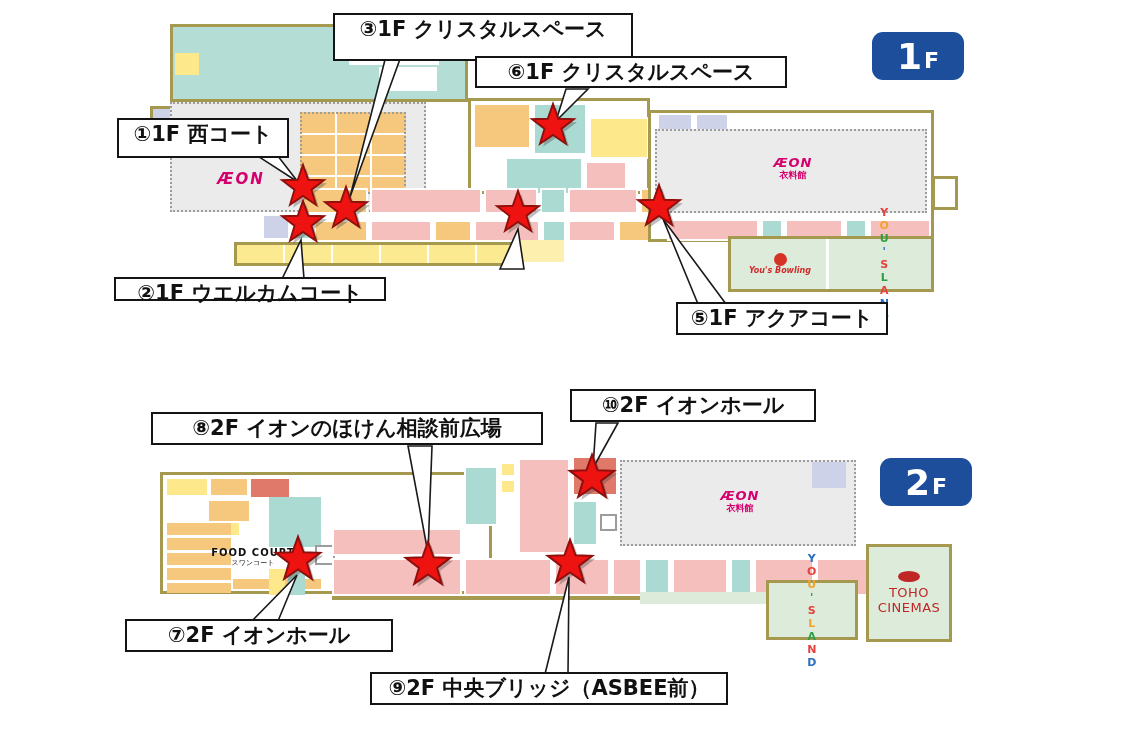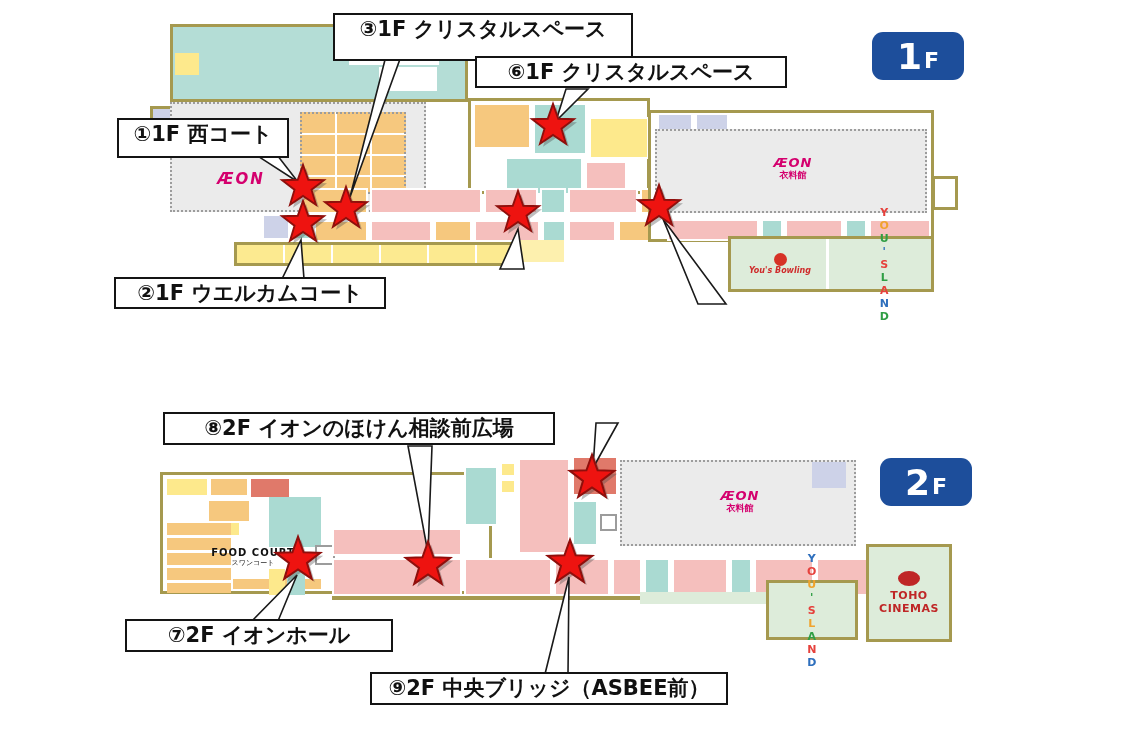--- a/index.html
+++ b/index.html
@@ -37,21 +37,21 @@
   .aeon-2line .nm{font-size:13px;letter-spacing:1px}
   .aeon-2line .dp{font-size:9px;display:block;font-style:normal}
   .fc{position:absolute;text-align:center;color:#111;line-height:1.2}
   .fc .fc-en{font-size:10px;font-weight:bold;letter-spacing:1px;display:block}
   .fc .fc-jp{font-size:7px;display:block}
   .logo-center{position:absolute;display:flex;flex-direction:column;align-items:center;
                justify-content:center;text-align:center;}
   .ball{width:13px;height:13px;border-radius:50%;background:#d63226;}
   .bowl-text{color:#cf2b2b;font-size:8px;font-weight:bold;font-style:italic}
   .toho-circle{width:22px;height:22px;border-radius:50%;background:#bf2626;margin-bottom:3px;}
-  .toho-text{color:#bf2626;font-size:11px;font-weight:bold;letter-spacing:.5px}
+  .toho-text{color:#bf2626;font-size:13px;font-weight:normal;letter-spacing:.5px}
   .yl-text{font-size:11px;font-weight:bold;letter-spacing:.5px}
 </style>
 </head>
 <body>
 
 <div class="stage">
 
   <div class="blk teal tan-border" style="left:170px;top:24px;width:298px;height:78px">
     <div class="blk white" style="left:176px;top:8px;width:90px;height:30px"></div>
     <div class="blk white" style="left:206px;top:40px;width:58px;height:24px"></div>
@@ -256,26 +256,28 @@
         <use href="#star" class="star-sh" transform="translate(3,3) scale(0.9)"></use>
         <use href="#star" class="star" transform="scale(0.9)"></use>
       </g>
     <g transform="translate(592,478)">
         <use href="#star" class="star-sh" transform="translate(3,3) scale(0.9)"></use>
         <use href="#star" class="star" transform="scale(0.9)"></use>
       </g>
   </svg>
 
   <div class="callout" style="left:117px;top:118px;width:172px;height:40px">①1F 西コート</div>
-  <div class="callout" style="left:114px;top:277px;width:272px;height:32px">②1F ウエルカムコート</div>
+  <div class="callout" style="left:114px;top:277px;width:272px;height:24px">②1F ウエルカムコート</div>
   <div class="callout" style="left:333px;top:13px;width:300px;height:48px">③1F クリスタルスペース</div>
+  <div class="callout" style="left:676px;top:302px;width:212px;height:33px">⑤1F アクアコート</div>
   <div class="callout" style="left:475px;top:56px;width:312px;height:32px">⑥1F クリスタルスペース</div>
   <div class="callout" style="left:125px;top:619px;width:268px;height:33px">⑦2F イオンホール</div>
-  <div class="callout" style="left:163px;top:412px;width:392px;height:33px">⑧2F イオンのほけん相談前広場</div>
+  <div class="callout" style="left:151px;top:412px;width:392px;height:33px">⑧2F イオンのほけん相談前広場</div>
   <div class="callout" style="left:370px;top:672px;width:358px;height:33px">⑨2F 中央ブリッジ（ASBEE前）</div>
+  <div class="callout" style="left:570px;top:389px;width:246px;height:33px">⑩2F イオンホール</div>
 
   <div class="badge" style="left:872px;top:32px">
     <span class="bnum">1</span>
       <span class="bsuf">F</span>
   </div>
   <div class="badge" style="left:880px;top:458px">
     <span class="bnum">2</span>
       <span class="bsuf">F</span>
   </div>
 

